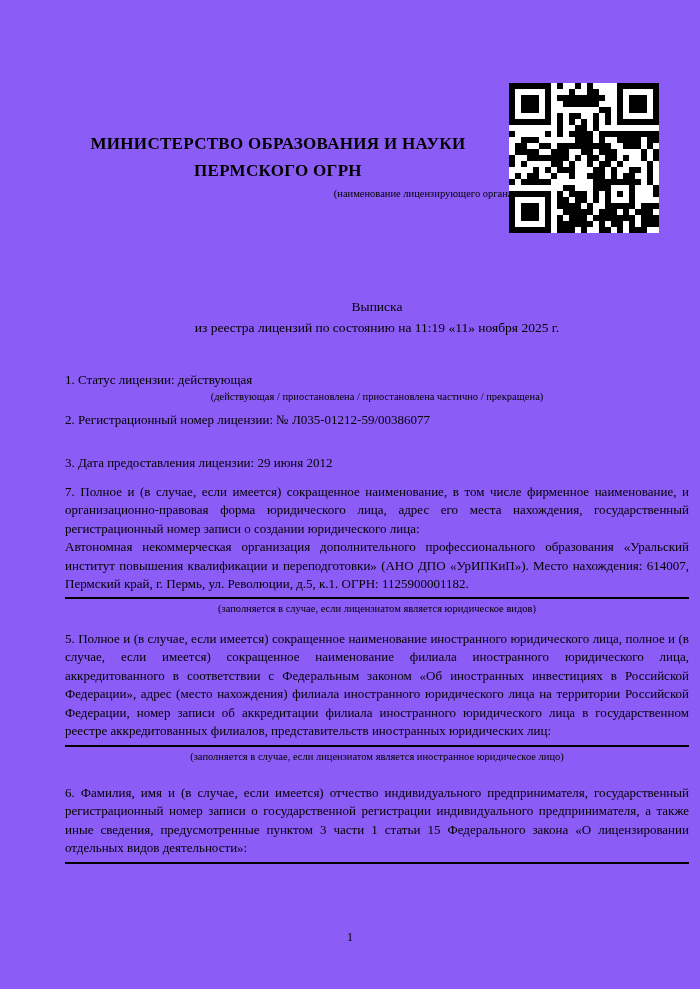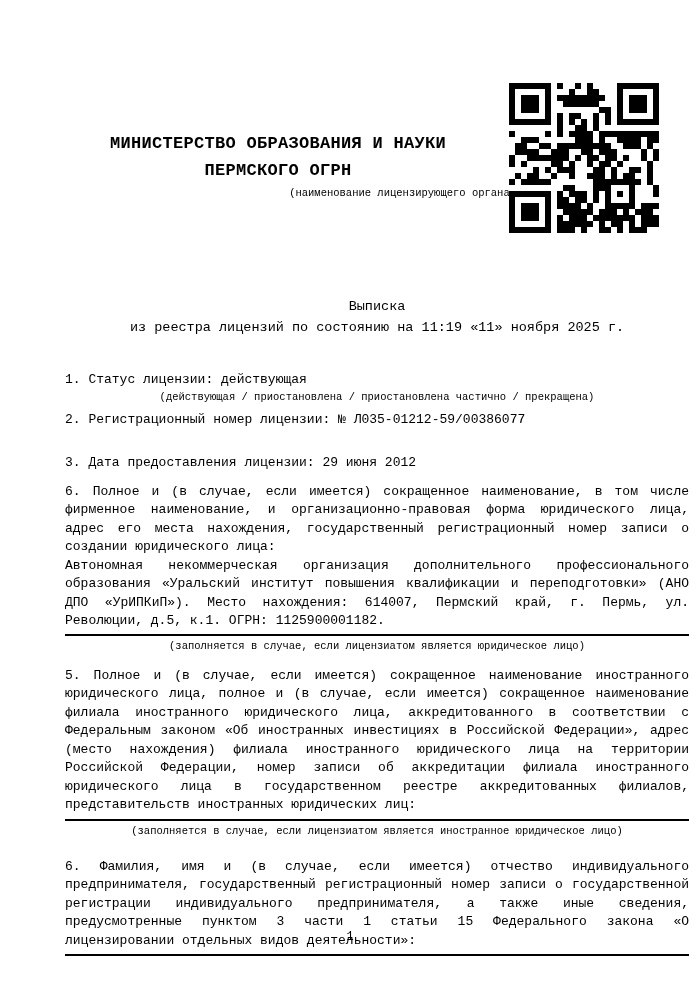--- a/index.html
+++ b/index.html
@@ -1,22 +1,22 @@
 <!DOCTYPE html>
 <html lang="ru"><head>
 <meta charset="utf-8">
 <style>
   html, body { margin: 0; padding: 0; background: #888; }
   .page {
     position: relative;
     width: 700px;
     height: 989px;
     margin: 0 auto;
-    background: #ffffff;
-    font-family: Liberation Mono, monospace;
+    background: #8b5cf6;
+    font-family: Liberation Serif, serif;
     color: #000000;
     overflow: hidden;
   }
   .header-org {
     position: absolute;
     left: 40px;
     top: 130px;
     width: 476px;
     text-align: center;
   }
@@ -455,24 +455,24 @@
     <div class="doc-title">Выписка</div>
     <div class="doc-title">из реестра лицензий по состоянию на 11:19 «11» ноября 2025 г.</div>
 
     <div class="field mt-status">1. Статус лицензии: действующая</div>
     <div class="small-caption">(действующая / приостановлена / приостановлена частично / прекращена)</div>
 
     <div class="field mt-regnum">2. Регистрационный номер лицензии: № Л035-01212-59/00386077</div>
 
     <div class="field mt-date">3. Дата предоставления лицензии: 29 июня 2012</div>
 
-    <div class="field just mt-item4">6. Полное и (в случае, если имеется) сокращенное наименование, в том числе фирменное наименование, и организационно-правовая форма юридического лица, адрес его места нахождения, государственный регистрационный номер записи о создании юридического лица:</div>
+    <div class="field just mt-item4">7. Полное и (в случае, если имеется) сокращенное наименование, в том числе фирменное наименование, и организационно-правовая форма юридического лица, адрес его места нахождения, государственный регистрационный номер записи о создании юридического лица:</div>
     <div class="field just">Автономная некоммерческая организация дополнительного профессионального образования «Уральский институт повышения квалификации и переподготовки» (АНО ДПО «УрИПКиП»). Место нахождения: 614007, Пермский край, г. Пермь, ул. Революции, д.5, к.1. ОГРН: 1125900001182.</div>
     <hr class="sep mt-sep4">
-    <div class="small-caption mt-cap">(заполняется в случае, если лицензиатом является юридическое лицо)</div>
+    <div class="small-caption mt-cap">(заполняется в случае, если лицензиатом является юридическое видов)</div>
 
     <div class="field just mt-item5">5. Полное и (в случае, если имеется) сокращенное наименование иностранного юридического лица, полное и (в случае, если имеется) сокращенное наименование филиала иностранного юридического лица, аккредитованного в соответствии с Федеральным законом «Об иностранных инвестициях в Российской Федерации», адрес (место нахождения) филиала иностранного юридического лица на территории Российской Федерации, номер записи об аккредитации филиала иностранного юридического лица в государственном реестре аккредитованных филиалов, представительств иностранных юридических лиц:</div>
     <hr class="sep mt-sep5">
     <div class="small-caption mt-cap">(заполняется в случае, если лицензиатом является иностранное юридическое лицо)</div>
 
     <div class="field just mt-item6">6. Фамилия, имя и (в случае, если имеется) отчество индивидуального предпринимателя, государственный регистрационный номер записи о государственной регистрации индивидуального предпринимателя, а также иные сведения, предусмотренные пунктом 3 части 1 статьи 15 Федерального закона «О лицензировании отдельных видов деятельности»:</div>
     <hr class="sep mt-sep6">
 
 
   </div>

